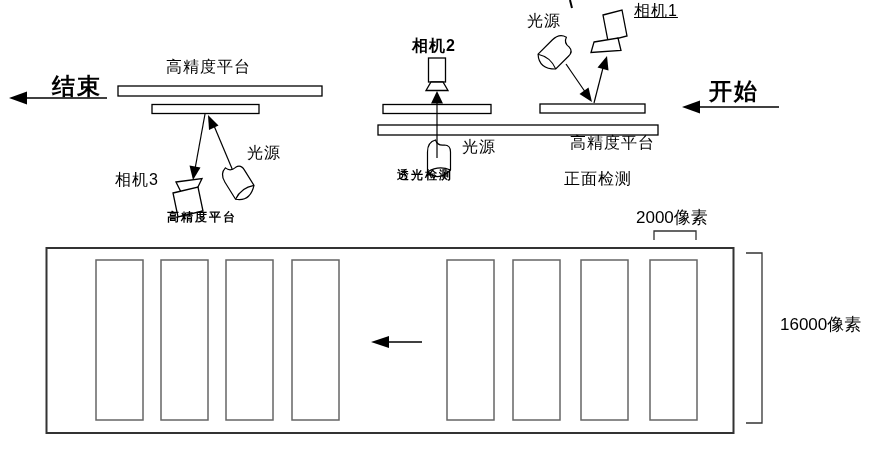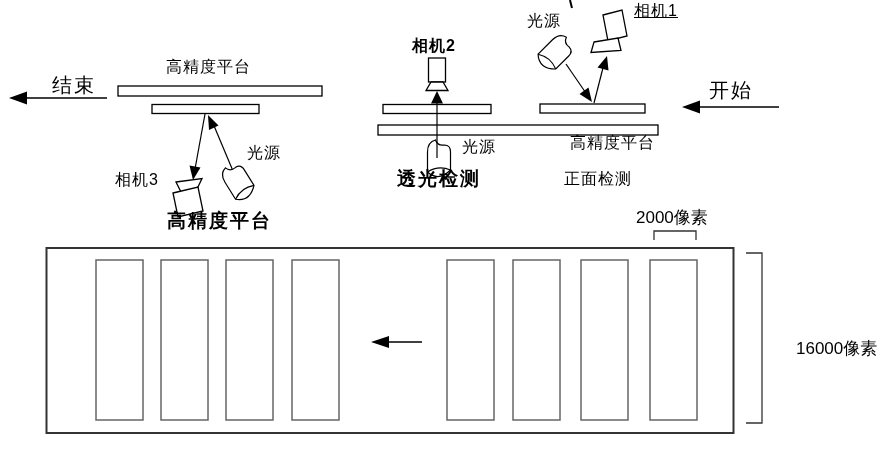--- a/index.html
+++ b/index.html
@@ -13,22 +13,22 @@
   }
   #lineart{position:absolute;left:0;top:0;}
   .lbl{
     position:absolute;
     white-space:nowrap;
     line-height:1;
     color:#000;
     letter-spacing:1px;
   }
   .plain{font-size:16px;font-weight:400;}
-  .stage-bold{font-size:19px;font-weight:700;letter-spacing:2px;}
-  .flow{font-size:20px;font-weight:400;letter-spacing:2px;}
+  .stage-bold{font-size:12px;font-weight:700;letter-spacing:2px;}
+  .flow{font-size:23px;font-weight:700;letter-spacing:2px;}
   .px{font-size:17px;font-weight:400;letter-spacing:0;}
 </style>
 </head>
 <body>
 
 <div id="stage">
 
   <svg id="lineart" width="878" height="459" viewBox="0 0 878 459">
 
     <line x1="107" y1="98" x2="25" y2="98" stroke="#000" stroke-width="1.3"></line>
@@ -117,15 +117,15 @@
   <div class="lbl plain" style="left:462px;top:139px;">光源</div>
   <div class="lbl stage-bold" style="left:397px;top:169px;">透光检测</div>
 
   <div class="lbl plain" style="left:527px;top:13px;">光源</div>
   <div class="lbl plain" style="left:634px;top:3px;text-decoration:underline;">相机1</div>
   <div class="lbl plain" style="left:570px;top:135px;">高精度平台</div>
   <div class="lbl plain" style="left:564px;top:171px;">正面检测</div>
   <div class="lbl flow" style="left:709px;top:80px;text-align:center;">开始</div>
 
   <div class="lbl px" style="left:636px;top:209px;">2000像素</div>
-  <div class="lbl px" style="left:780px;top:340px;margin-left:16px;">16000像素</div>
+  <div class="lbl px" style="left:780px;top:316px;">16000像素</div>
 
 </div>
 
 </body></html>

